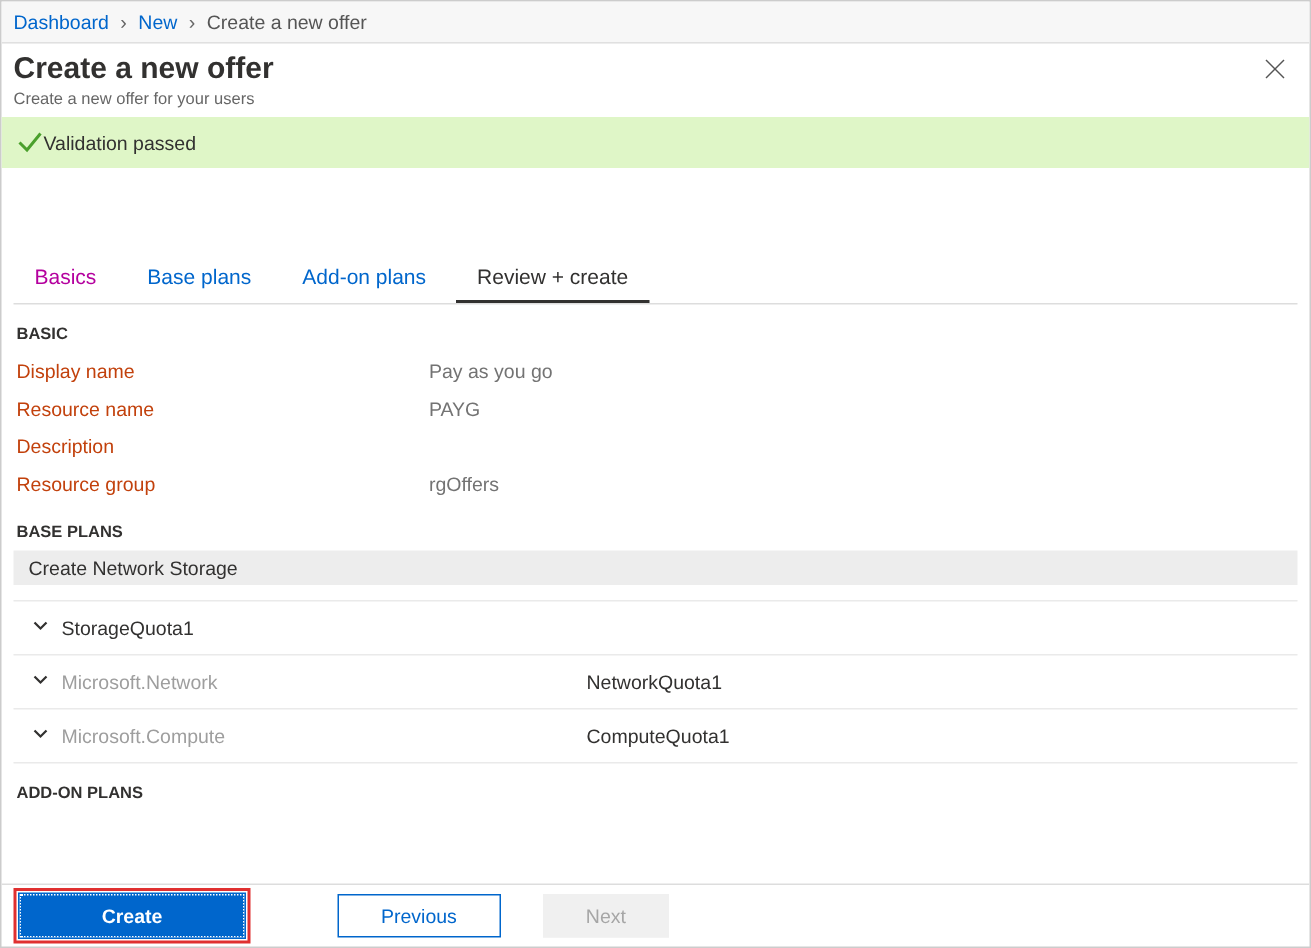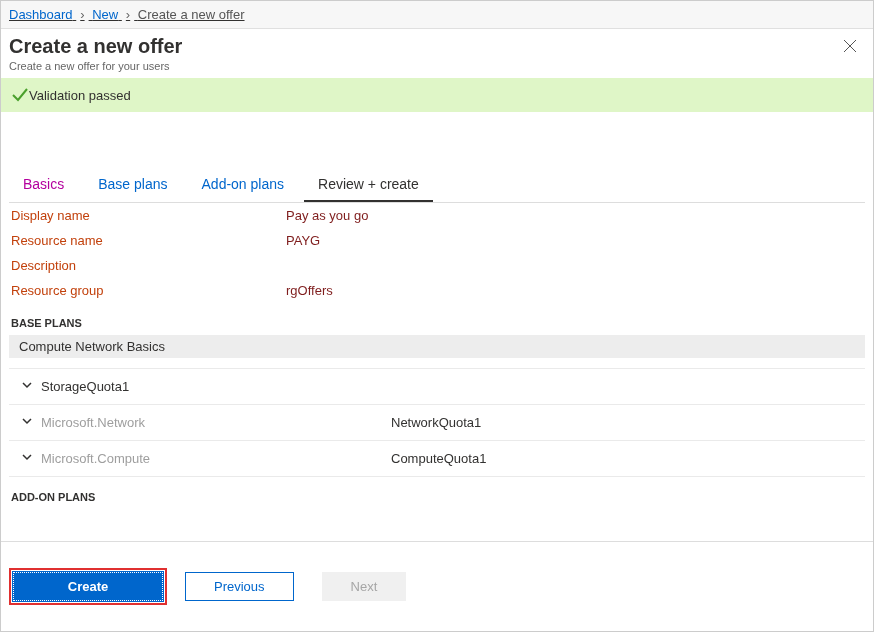--- a/index.html
+++ b/index.html
@@ -13,21 +13,20 @@
       overflow: hidden;
       border: 1px solid #ccc;
       display: flex;
       flex-direction: column;
     }
     .breadcrumb {
       padding: 6px 8px;
       background: #f7f7f7;
       border-bottom: 1px solid #e0e0e0;
       font-size: 13px;
-      text-decoration: underline;
     }
     .breadcrumb a { color: #0066cc; text-decoration: none; cursor: pointer; }
     .breadcrumb .sep { color: #666; margin: 0 4px; }
     .breadcrumb .current { color: #555; }
     .page-header {
       display: flex;
       justify-content: space-between;
       align-items: flex-start;
       padding: 6px 10px 6px 8px;
     }
@@ -75,42 +74,42 @@
       padding: 14px 10px 6px 10px;
       text-transform: uppercase;
     }
     .kv-list { padding: 0 10px; }
     .kv-row {
       display: flex;
       padding: 5px 0;
       font-size: 13px;
     }
     .kv-key { width: 275px; color: #c2410c; }
-    .kv-val { color: #7f1d1d; }
+    .kv-val { color: #737373; }
     .plan-header {
       background: #ededed;
       padding: 4px 10px;
       font-size: 13px;
       margin: 0 8px;
     }
     .plan-rows { margin: 0 8px; }
     .plan-row {
       display: flex;
       align-items: center;
       padding: 10px 4px;
       border-bottom: 1px solid #eaeaea;
       font-size: 13px;
     }
     .plan-row:first-child { border-top: 1px solid #eaeaea; margin-top: 10px;}
     .row-chevron { width: 28px; text-align: center; color: #323130; cursor: pointer; }
     .row-name { width: 350px; color: #9e9e9e; }
     .row-quota { color: #323130; }
     .footer {
       border-top: 1px solid #ddd;
-      padding: 26px 8px;
+      padding: 2px 8px;
       display: flex;
       gap: 18px;
       align-items: center;
     }
     .btn {
       padding: 6px 28px;
       font-size: 13px;
       cursor: pointer;
       text-align: center;
     }
@@ -124,20 +123,21 @@
     }
     .highlight-box {
       border: 2px solid #e03030;
       padding: 2px;
       display: inline-block;
     }
     .btn.secondary {
       background: #fff;
       color: #0066cc;
       border: 1px solid #0066cc;
+      margin-left: 40px;
     }
     .btn.disabled {
       background: #f0f0f0;
       color: #a6a6a6;
       border: 1px solid #f0f0f0;
       cursor: default;
       margin-left: 10px;
     }
   </style>
 </head>
@@ -175,41 +175,42 @@
 
 <div class="content-area">
 
   <div class="tab-bar">
     <div class="tab basics">Basics</div>
     <div class="tab">Base plans</div>
     <div class="tab">Add-on plans</div>
     <div class="tab active">Review + create</div>
   </div>
 
+  <div class="section-title">BASIC</div>
   <div class="kv-list">
     <div class="kv-row">
       <div class="kv-key">Display name</div>
       <div class="kv-val">Pay as you go</div>
     </div>
     <div class="kv-row">
       <div class="kv-key">Resource name</div>
       <div class="kv-val">PAYG</div>
     </div>
     <div class="kv-row">
       <div class="kv-key">Description</div>
       <div class="kv-val"></div>
     </div>
     <div class="kv-row">
       <div class="kv-key">Resource group</div>
       <div class="kv-val">rgOffers</div>
     </div>
   </div>
 
   <div class="section-title">BASE PLANS</div>
-  <div class="plan-header">Compute Network Basics</div>
+  <div class="plan-header">Create Network Storage</div>
   <div class="plan-rows">
     <div class="plan-row">
       <div class="row-chevron"><svg width="12" height="12" viewBox="0 0 12 12">
             <polyline points="2,4 6,8 10,4" fill="none" stroke="#323130" stroke-width="1.5"></polyline>
           </svg></div>
       <div class="row-quota">StorageQuota1</div>
     </div>
     <div class="plan-row">
       <div class="row-chevron"><svg width="12" height="12" viewBox="0 0 12 12">
             <polyline points="2,4 6,8 10,4" fill="none" stroke="#323130" stroke-width="1.5"></polyline>

